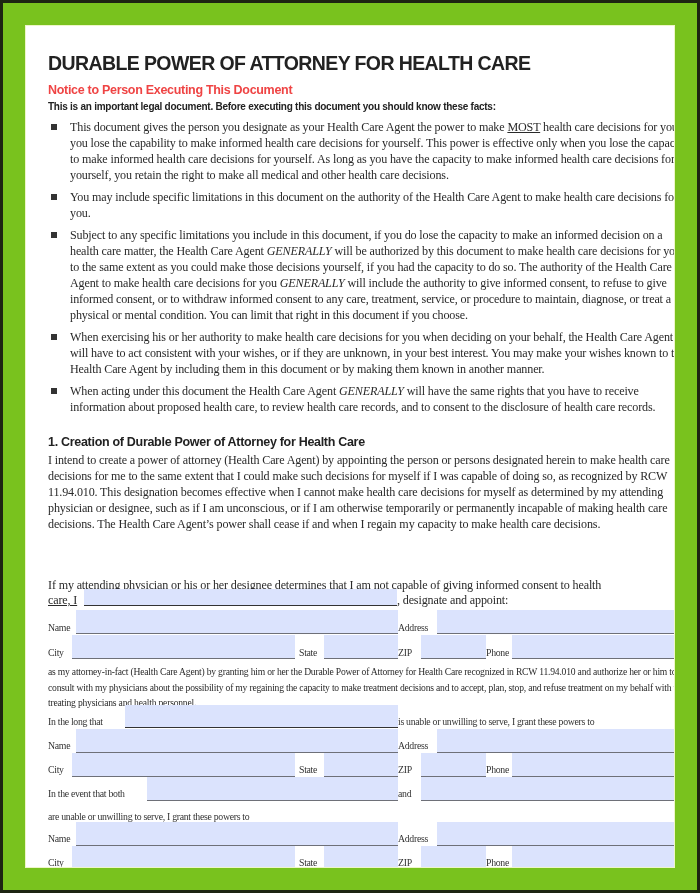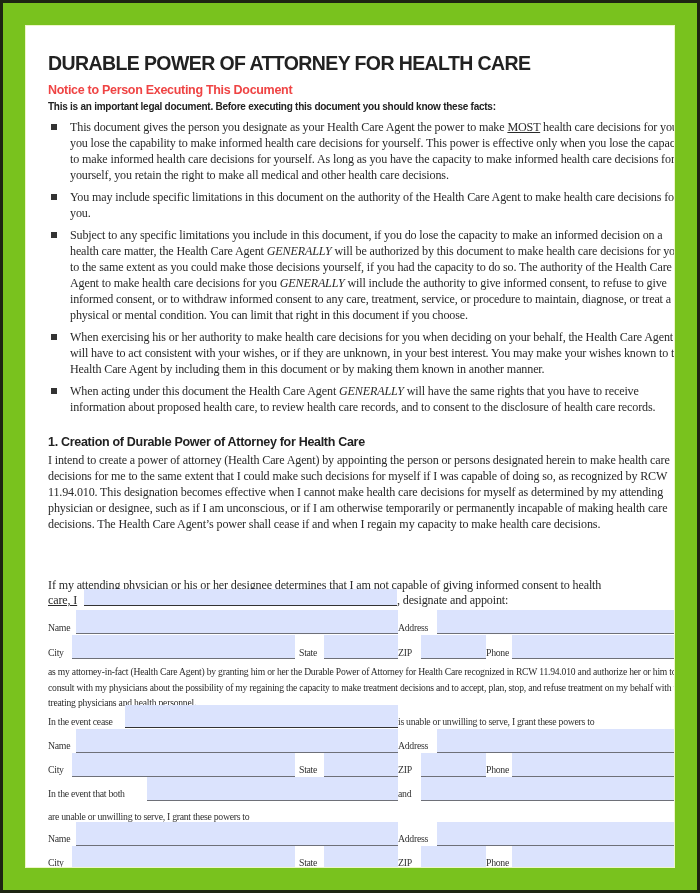--- a/index.html
+++ b/index.html
@@ -130,21 +130,21 @@
   <input class="field" style="left: 46px; top: 609px; width: 223px; height: 24px;" value="">
   <div class="lbl" style="left:273px; top:621px;">State</div>
   <input class="field" style="left: 298px; top: 609px; width: 74px; height: 24px;" value="">
   <div class="lbl" style="left:372px; top:621px;">ZIP</div>
   <input class="field" style="left: 395px; top: 609px; width: 65px; height: 24px;" value="">
   <div class="lbl" style="left:460px; top:621px;">Phone</div>
   <input class="field" style="left: 486px; top: 609px; width: 167px; height: 24px;" value="">
 
   <div class="small" style="top:638px;">as my attorney-in-fact (Health Care Agent) by granting him or her the Durable Power of Attorney for Health Care recognized in RCW 11.94.010 and authorize her or him to consult with my physicians about the possibility of my regaining the capacity to make treatment decisions and to accept, plan, stop, and refuse treatment on my behalf with the treating physicians and health personnel.</div>
 
-  <div class="lbl" style="left:22px; top:690px;">In the event cease</div>
+  <div class="lbl" style="left:22px; top:690px;">In the long that</div>
   <input class="field dark" style="left: 99px; top: 679px; width: 273px; height: 23px;" value="">
   <div class="lbl" style="left:372px; top:690px;">is unable or unwilling to serve, I grant these powers to</div>
 
   <div class="lbl" style="left:22px; top:714px;">Name</div>
   <input class="field" style="left: 50px; top: 703px; width: 322px; height: 24px;" value="">
   <div class="lbl" style="left:372px; top:714px;">Address</div>
   <input class="field" style="left: 411px; top: 703px; width: 242px; height: 24px;" value="">
 
   <div class="lbl" style="left:22px; top:738px;">City</div>
   <input class="field" style="left: 46px; top: 727px; width: 223px; height: 24px;" value="">

